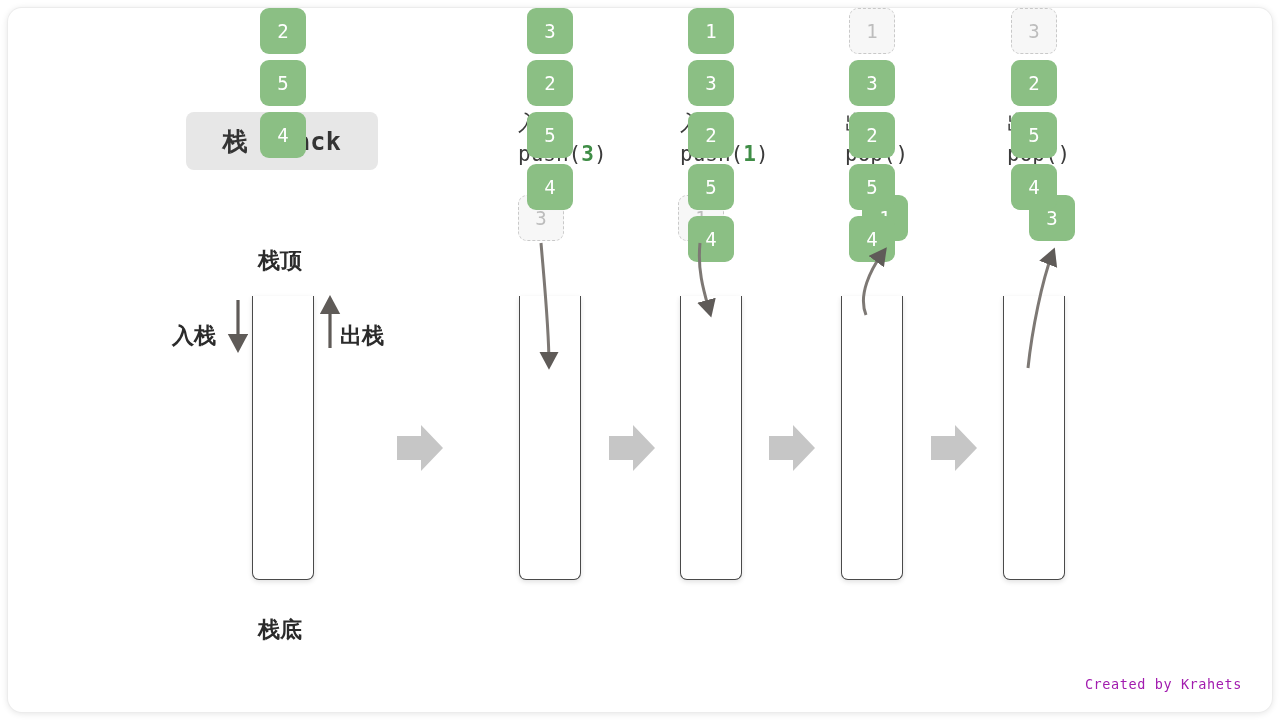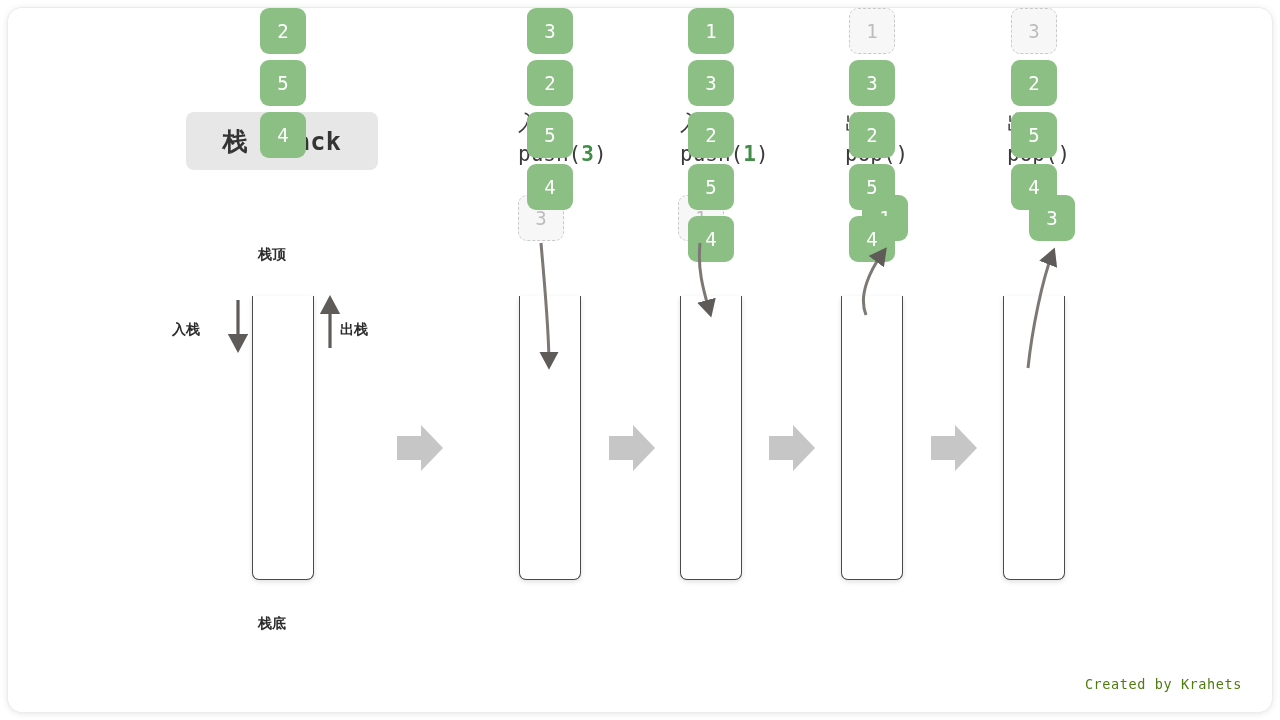--- a/index.html
+++ b/index.html
@@ -47,21 +47,21 @@
     font-size: 25px;
     font-weight: bold;
     color: #343434;
     letter-spacing: 0.5px;
   }
 
   
   .cn-label {
     position: absolute;
     font-family: "DejaVu Sans", "Liberation Sans", sans-serif;
-    font-size: 14px;
+    font-size: 22px;
     font-weight: bold;
     color: #2b2b2b;
     white-space: nowrap;
   }
 
   .op-label {
     position: absolute;
     font-family: "DejaVu Sans Mono", "Liberation Mono", monospace;
     font-size: 21px;
     color: #3b3b3b;
@@ -162,21 +162,21 @@
     height: 720px;
     pointer-events: none;
   }
 
   .footer-credit {
     position: absolute;
     right: 38px;
     bottom: 28px;
     font-family: "DejaVu Sans Mono", "Liberation Mono", monospace;
     font-size: 13.5px;
-    color: #4d7c0f;
+    color: #a21caf;
     letter-spacing: 0.6px;
     text-align: center;
   }
 </style>
 </head>
 <body>
 
 <div id="canvas">
   <div class="card-frame"></div>
 

